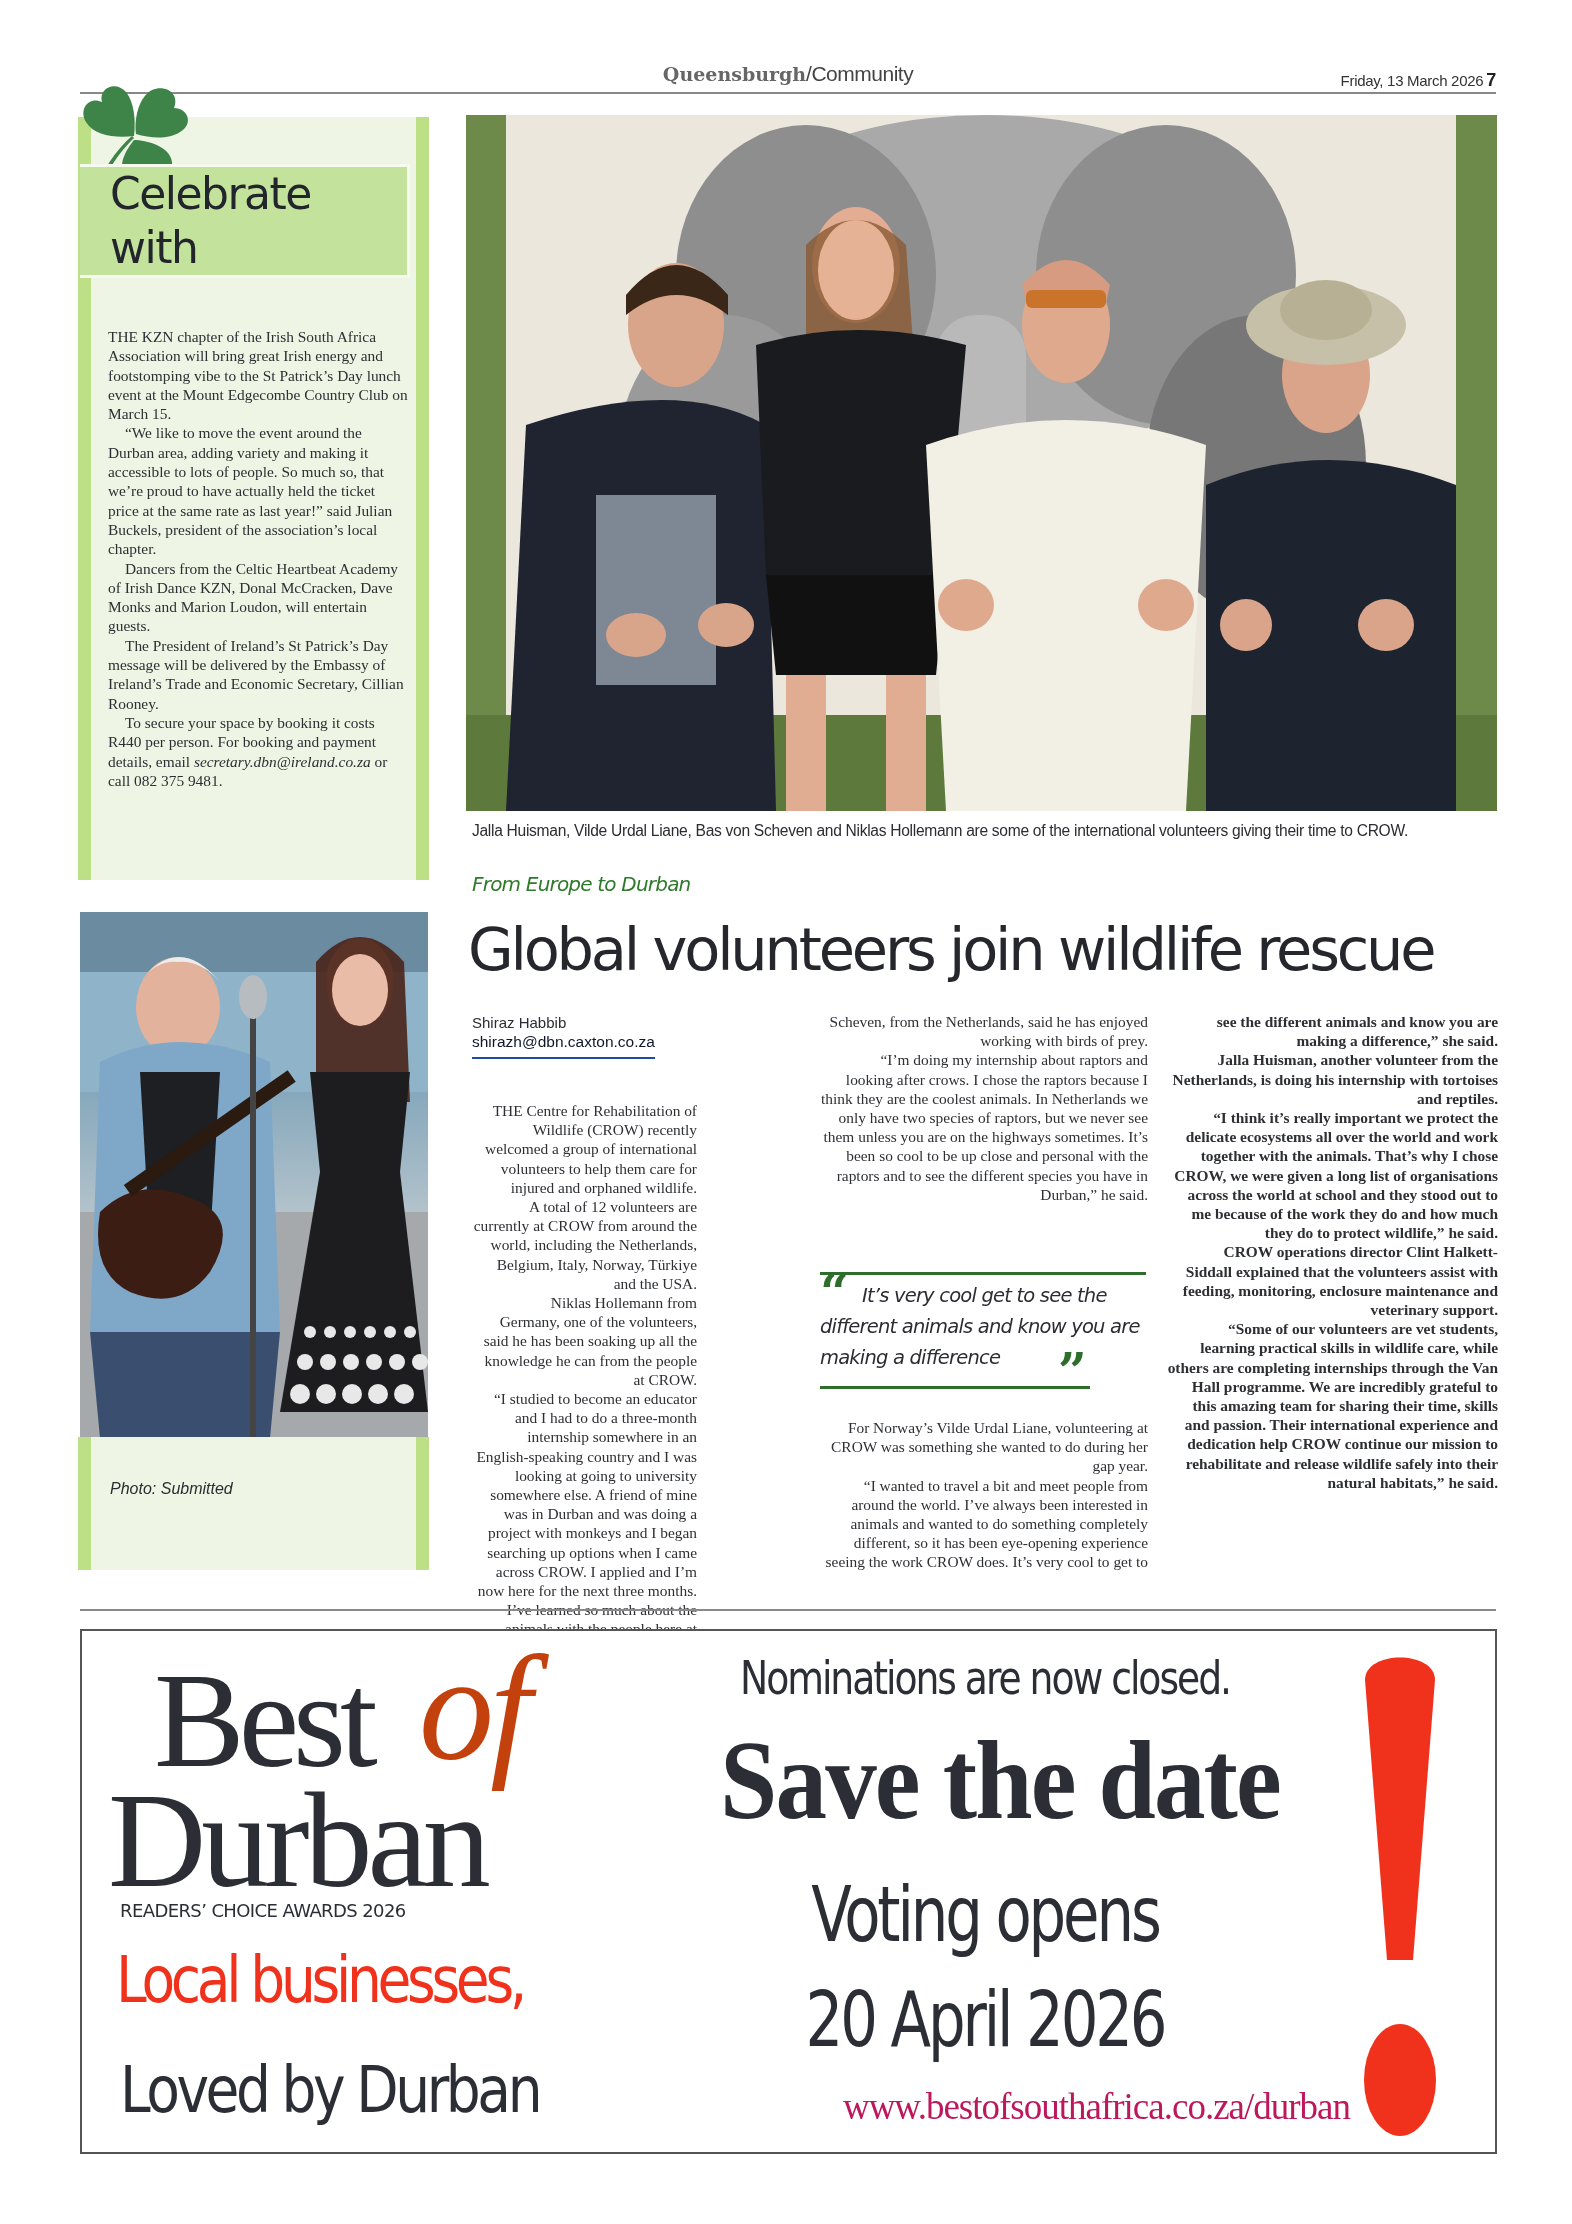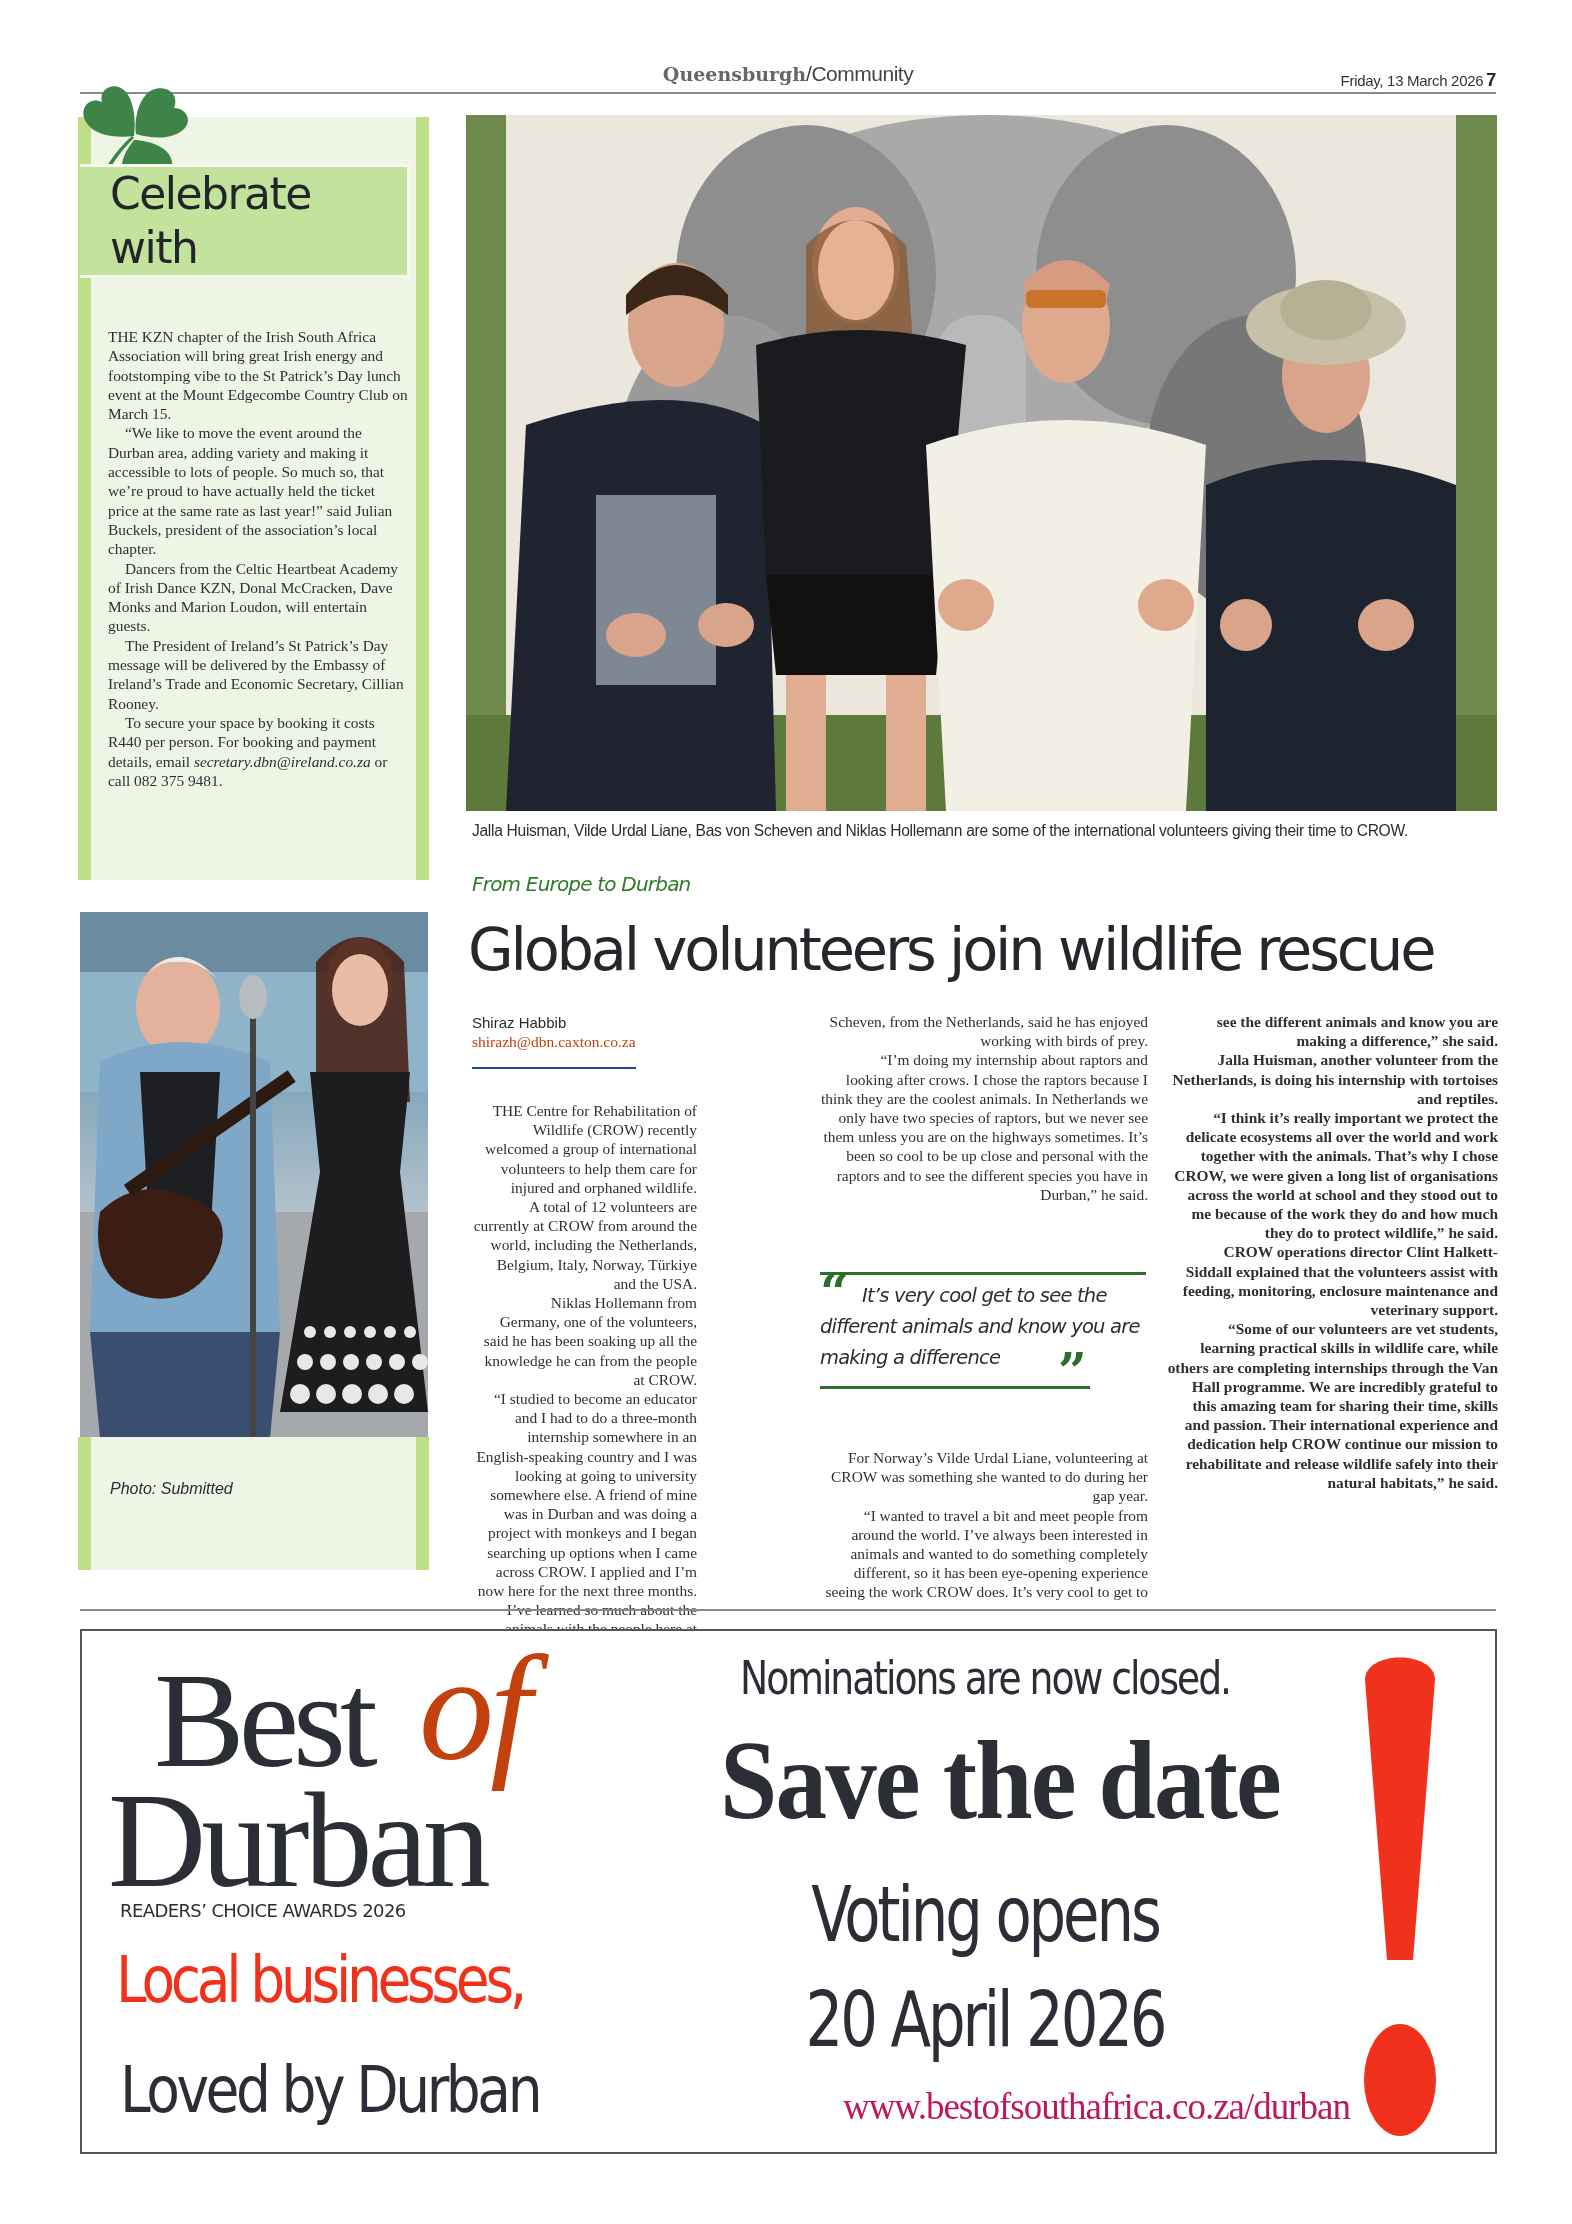--- a/index.html
+++ b/index.html
@@ -36,28 +36,28 @@
 
   
   .main-photo { left: 466px; top: 115px; width: 1031px; height: 696px; overflow: hidden; background: #d9d6cc; }
   .main-caption { left: 472px; top: 821px; width: 1010px; font-family: "Liberation Sans", sans-serif; font-size: 15.6px; line-height: 19px; color: #2b2d32; letter-spacing: -0.3px; }
   .kicker { left: 472px; top: 872px; font-family: "DejaVu Sans", sans-serif; font-style: italic; font-size: 20px; color: #2f7a2a; letter-spacing: -0.8px; }
   .headline { left: 468px; top: 910px; font-family: "DejaVu Sans", sans-serif; font-size: 59px; line-height: 80px; letter-spacing: -3.2px; color: #25272d; white-space: nowrap; }
 
   
   .byline { left: 472px; top: 1013px; width: 222px; font-family: "Liberation Sans", sans-serif; }
   .byline .name { font-weight: normal; font-size: 15px; line-height: 19px; color: #2b2d32; }
-  .byline .email { font-size: 15.5px; line-height: 19px; color: #c2410c; padding-bottom: 16px; border-bottom: 2px solid #1e4aa1; display: inline-block; font-family: Liberation Serif, serif; }
+  .byline .email { font-size: 15.5px; line-height: 19px; color: #0f172a; padding-bottom: 6px; border-bottom: 2px solid #1e4aa1; display: inline-block; }
 
   .col { font-size: 15.4px; line-height: 19.2px; color: #2d2f33; text-align: right; }
   .col p { text-indent: 17px; }
   .col p.first, .col p.nind { text-indent: 0; }
   .col1 { left: 472px; top: 1101px; width: 225px; }
   .col2 { left: 820px; top: 1012px; width: 328px; }
-  .col2b { left: 820px; top: 1448px; width: 328px; }
+  .col2b { left: 820px; top: 1418px; width: 328px; }
   .col3 { left: 1166px; top: 1012px; width: 332px; font-weight: bold; }
 
   
   .pq { left: 820px; top: 1272px; width: 326px; height: 110px; border-top: 3px solid #2c6e2a; }
   .pq-bottom { left: 820px; top: 1386px; width: 270px; height: 3px; background: #2c6e2a; }
   .pq-open { left: 820px; top: 1273px; font-family: "DejaVu Serif", serif; font-weight: bold; font-size: 50px; line-height: 40px; color: #2c6e2a; }
   .pq-close { left: 1058px; top: 1352px; font-family: "DejaVu Serif", serif; font-weight: bold; font-size: 50px; line-height: 40px; color: #2c6e2a; }
   .pq-text { left: 820px; top: 1280px; width: 330px; font-family: "DejaVu Sans", sans-serif; font-style: italic; font-size: 19.5px; line-height: 31px; color: #2b2d33; letter-spacing: -0.8px; text-indent: 42px; }
 
   .rule-mid { left: 80px; top: 1609px; width: 1416px; height: 2px; background: #8a8a8a; }

